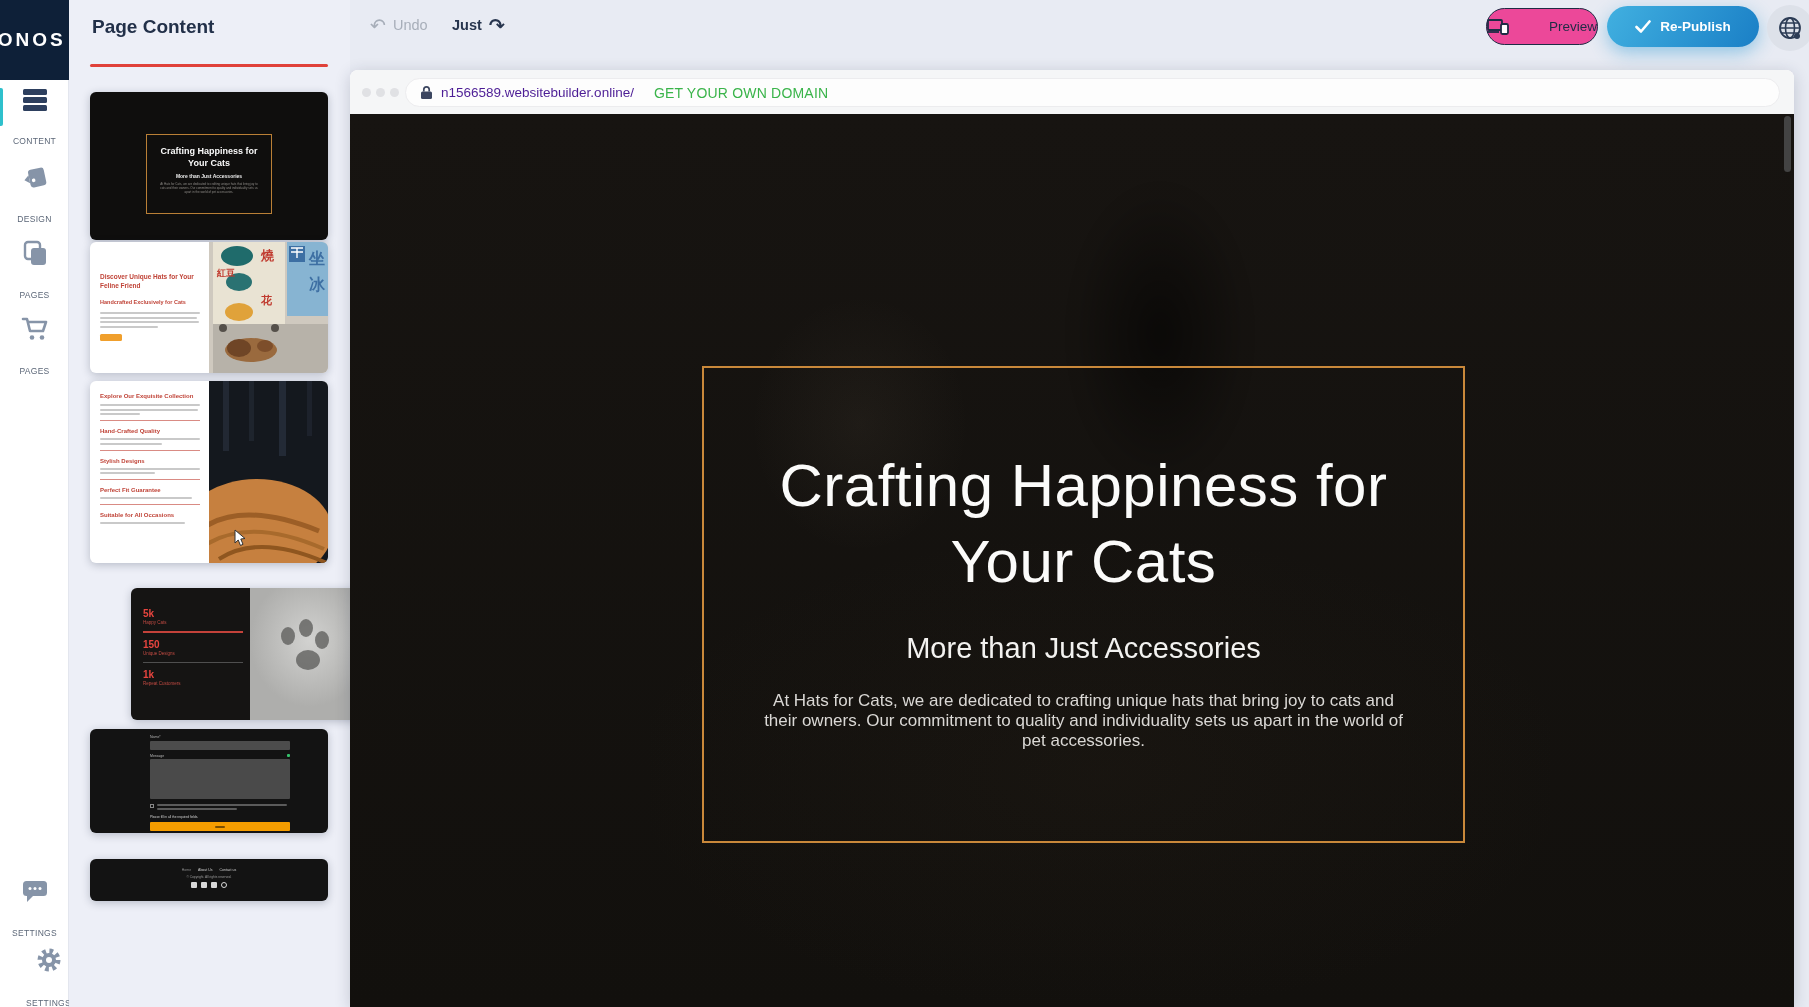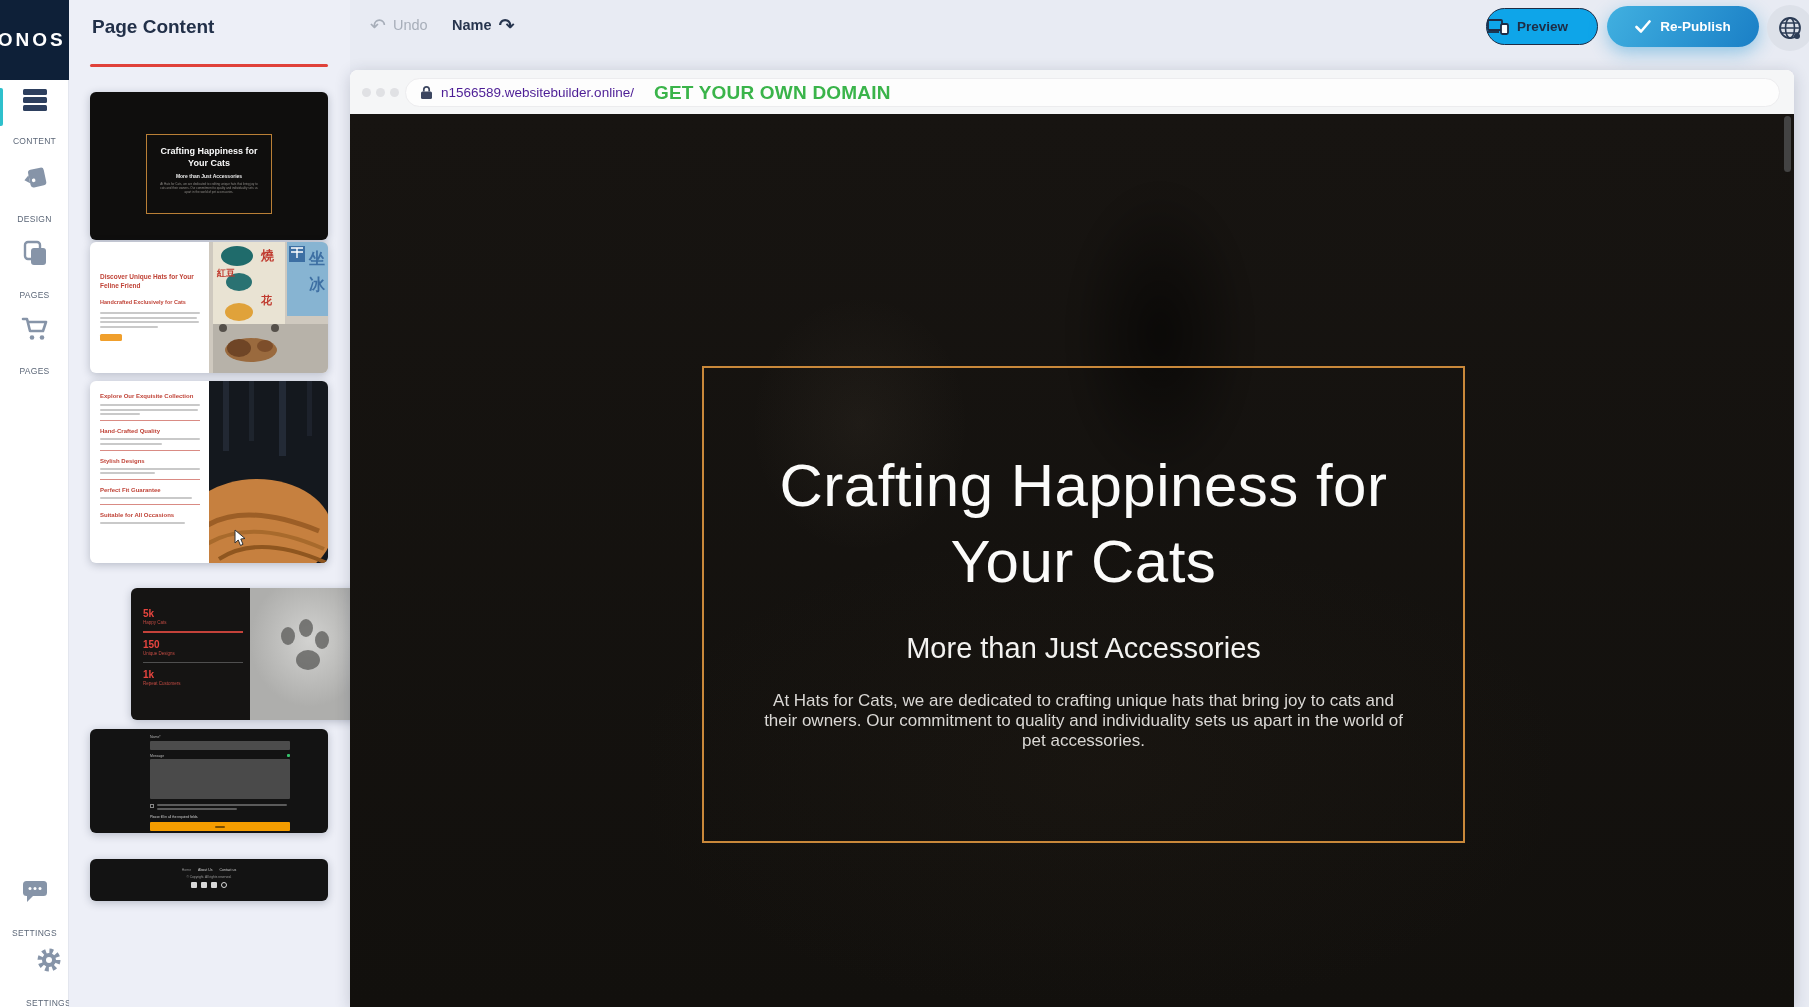--- a/index.html
+++ b/index.html
@@ -45,31 +45,31 @@
   
   .t6-link{font-size:3.5px;color:#cfcfcf;}
   .t6-copy{font-size:3.2px;color:#9a9a9a;}
   .t6-ico{width:6px;height:6px;background:#d8d8d8;border-radius:1px;display:inline-block;}
   .t6-ico.cir{background:transparent;border:1px solid #d8d8d8;border-radius:50%;}
 
   
   .undo{left:370px;top:16px;display:flex;align-items:center;gap:7px;color:#a7aeb9;font-size:14.5px;cursor:pointer;}
   .redo{left:452px;top:16px;display:flex;align-items:center;gap:7px;color:#27354e;font-size:14.5px;font-weight:700;cursor:pointer;}
   .arrow-glyph{font-size:19px;line-height:18px;font-family:"DejaVu Sans",sans-serif;}
-  .btn-preview{left:1486px;top:8px;width:112px;height:37px;border:1.5px solid #1e2c45;border-radius:19px;background:#0ea5e9;display:flex;align-items:center;justify-content:flex-start;gap:8px;color:#1e2c45;font-size:13.5px;font-weight:700;cursor:pointer;}
+  .btn-preview{left:1486px;top:8px;width:112px;height:37px;border:1.5px solid #1e2c45;border-radius:19px;background:#ec4899;display:flex;align-items:center;justify-content:space-between;gap:8px;color:#1e2c45;font-size:13.5px;font-weight:400;cursor:pointer;}
   .btn-republish{left:1607px;top:6px;width:152px;height:41px;border-radius:21px;background:linear-gradient(120deg,#41b0e0,#1a7fc6);box-shadow:0 6px 18px rgba(40,150,210,.45);display:flex;align-items:center;justify-content:center;gap:9px;color:#fff;font-size:13.5px;font-weight:700;cursor:pointer;}
   .btn-globe{left:1767px;top:5px;width:46px;height:46px;border-radius:50%;background:#dde1e9;display:flex;align-items:center;justify-content:center;cursor:pointer;}
 
   
   .browser{left:350px;top:70px;width:1444px;height:937px;background:#fff;border-radius:8px 8px 0 0;box-shadow:0 3px 16px rgba(30,40,70,.2);}
   .chrome{left:0;top:0;width:100%;height:44px;background:#f5f6f7;border-radius:8px 8px 0 0;}
   .dot{width:9px;height:9px;border-radius:50%;background:#e0e1e4;top:18px;}
   .addr{left:55px;right:14px;top:8px;height:29px;background:#fdfdfd;border:1px solid #ececee;border-radius:15px;display:flex;align-items:center;padding-left:14px;gap:8px;}
   .url{font-size:13.5px;color:#4c1d95;cursor:text;}
-  .cta{font-size:19px;color:#3ab44a;font-weight:700;letter-spacing:.2px;margin-left:12px;cursor:pointer;}
+  .cta{font-size:14px;color:#3ab44a;font-weight:400;letter-spacing:.2px;margin-left:12px;cursor:pointer;}
 
   .site{left:0;top:44px;width:100%;height:893px;background:linear-gradient(#171411,#12100d);overflow:hidden;}
   .site-header{left:0;top:0;width:100%;height:96px;background:#e64438;}
   .brand{left:28px;top:36px;color:#fff;font-size:19px;font-weight:800;letter-spacing:.5px;display:inline-block;transform:scaleX(.78);transform-origin:left center;white-space:nowrap;}
   .nav-link{top:33px;color:#fff;font-size:15px;cursor:pointer;}
   .nav-underline{left:1133px;top:61px;width:44px;height:2.5px;background:#fff;}
   .nav-more{top:28px;color:#fff;font-size:13px;letter-spacing:1px;cursor:pointer;}
 
   .hero-deco1{left:400px;top:180px;width:220px;height:260px;border-radius:50%;background:radial-gradient(ellipse,rgba(190,170,140,.06),transparent 70%);}
   .hero-deco2{left:720px;top:70px;width:180px;height:300px;border-radius:50%;background:radial-gradient(ellipse,rgba(0,0,0,.5),transparent 70%);filter:blur(6px);}
@@ -315,21 +315,21 @@
         </div>
       </div>
     </div>
   </div>
 
   <div class="abs undo">
     <span class="arrow-glyph">↶</span>
     <span>Undo</span>
   </div>
   <div class="abs redo">
-    <span>Name</span>
+    <span>Just</span>
     <span class="arrow-glyph">↷</span>
   </div>
 
   <div class="abs btn-preview">
     <svg width="22" height="16" viewBox="0 0 22 16">
       <rect x="1" y="1" width="14" height="10" rx="1" fill="none" stroke="#1e2c45" stroke-width="1.8"></rect>
       <path d="M0 13 h12" stroke="#1e2c45" stroke-width="1.8"></path>
       <rect x="14" y="5" width="7" height="10" rx="1.5" fill="#fff" stroke="#1e2c45" stroke-width="1.8"></rect>
     </svg>
     <span>Preview</span>

